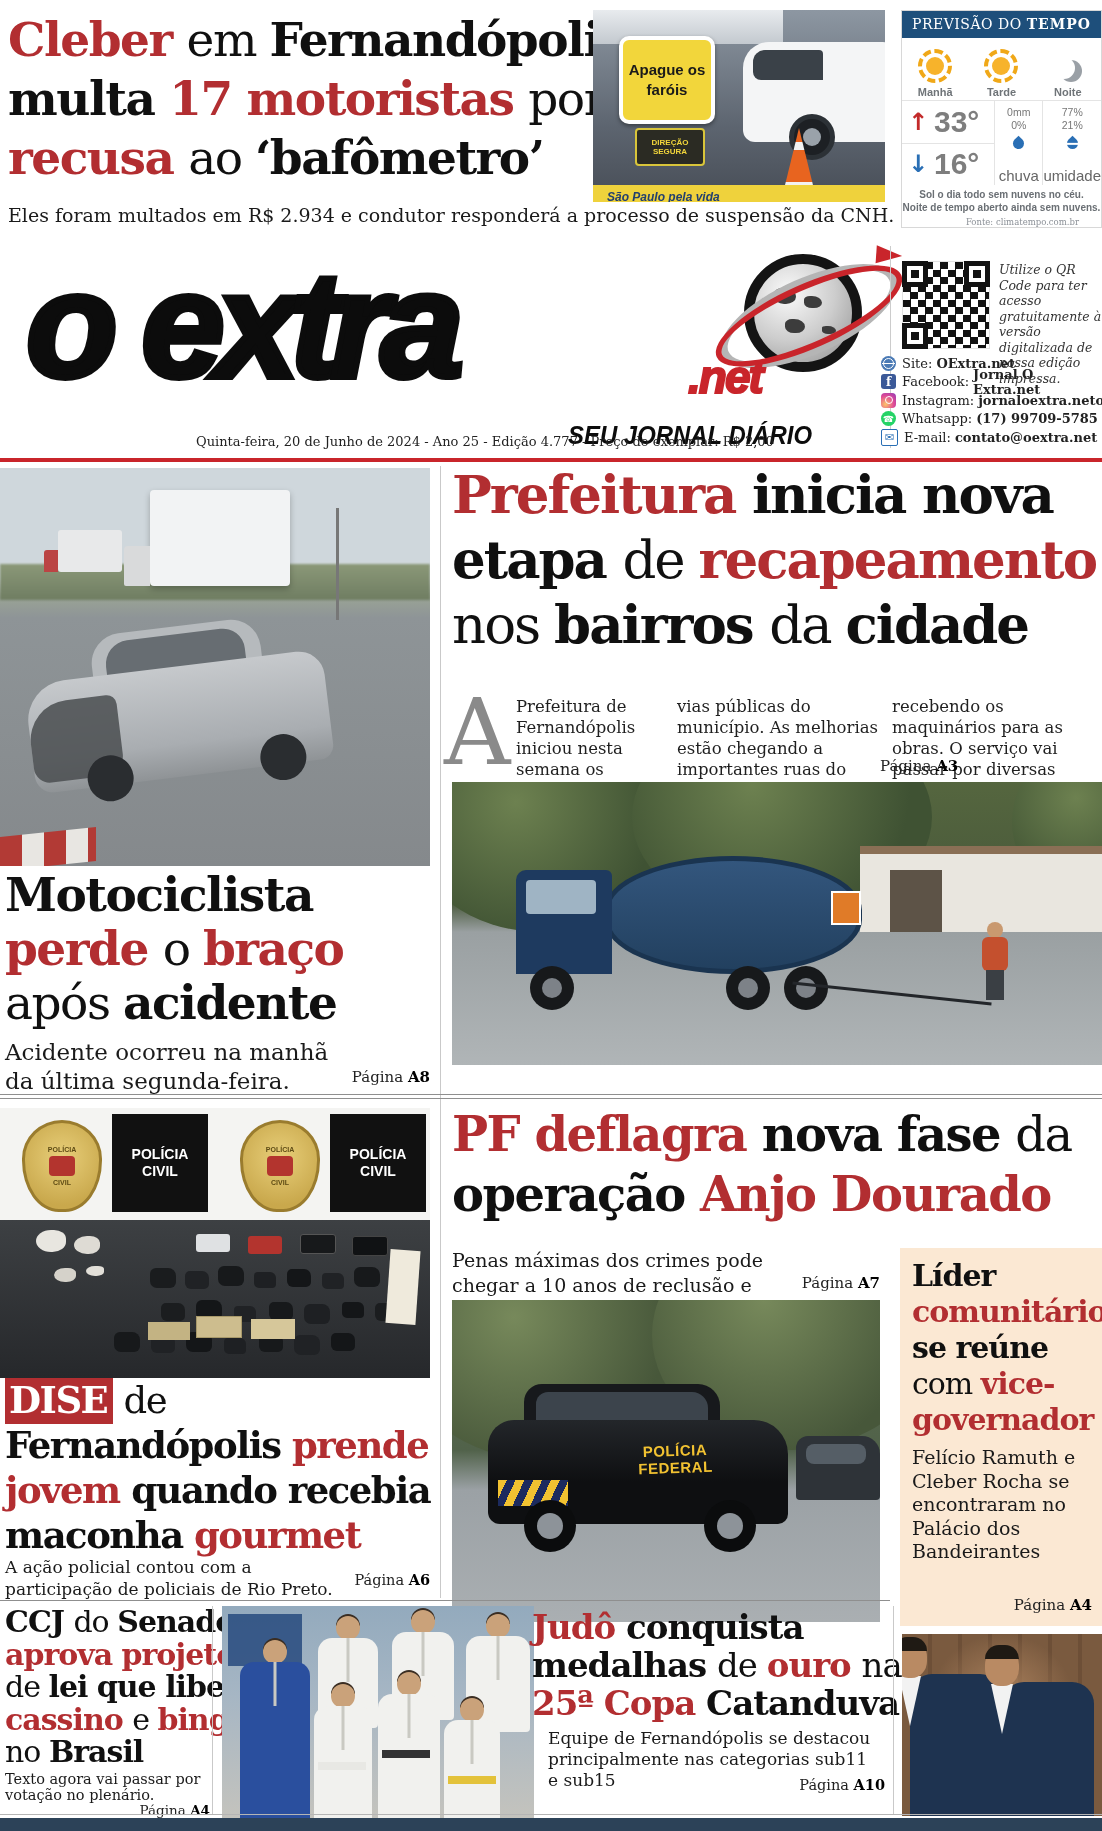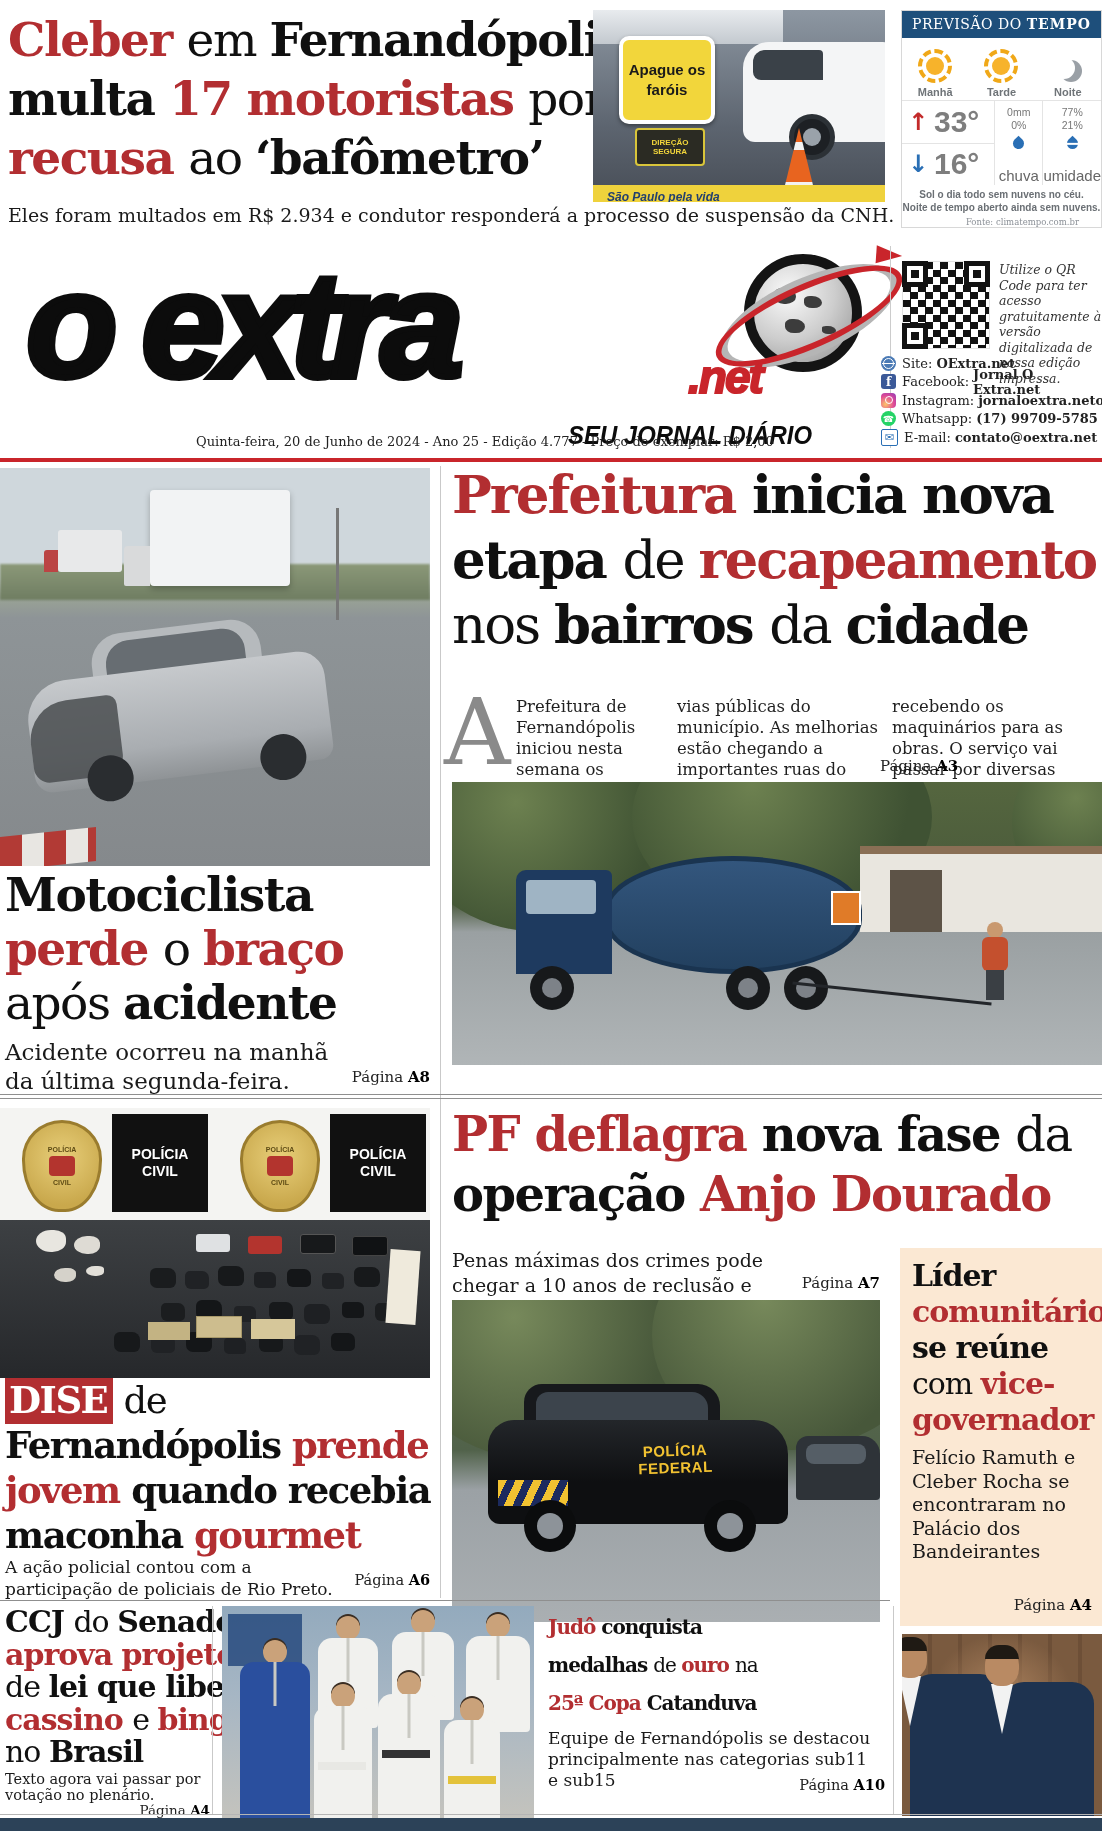--- a/index.html
+++ b/index.html
@@ -239,21 +239,21 @@
   .jd-banner{position:absolute;left:6px;top:8px;width:74px;height:52px;background:#274a7e;opacity:.85;}
   .jd-fig{position:absolute;}
   .jd-head{position:absolute;width:24px;height:24px;background:#caa27a;border-radius:50%;left:50%;transform:translateX(-50%);}
   .jd-hair{position:absolute;width:24px;height:12px;background:#3a2d22;border-radius:12px 12px 0 0;left:50%;transform:translateX(-50%);top:-2px;}
   .jd-gi{position:absolute;top:22px;left:0;width:56px;height:120px;background:#f1f1ee;border-radius:14px 14px 4px 4px;}
   .jd-gi::before{content:"";position:absolute;left:50%;top:0;width:3px;height:44px;background:#c9c9c2;transform:translateX(-50%) rotate(0);}
   .jd-gi.blue{background:#2a4f9e;}
   .jd-belt{position:absolute;top:78px;left:4px;width:48px;height:8px;background:#e8e8e4;}
   .jd-belt.yellow{background:#e3c23a;} .jd-belt.dark{background:#333;}
 
-  .hl-judo{left:548px;top:1608px;font-size:20px;line-height:38px;letter-spacing:-1px;}
+  .hl-judo{left:532px;top:1608px;font-size:34px;line-height:38px;letter-spacing:-1px;}
   .judo-body{position:absolute;left:548px;top:1728px;width:330px;font-size:17px;line-height:21px;color:#1a1a1a;}
   .pref-a10{position:absolute;left:780px;top:1776px;width:105px;text-align:right;font-size:14.5px;}
 
   .men-photo{position:absolute;left:902px;top:1634px;width:200px;height:182px;overflow:hidden;
              background:repeating-linear-gradient(90deg,#7a5a3f 0 26px,#6d4f37 26px 30px);}
   .men-glow{position:absolute;left:30px;top:0;width:140px;height:120px;background:radial-gradient(ellipse at center,#a9805c,transparent 70%);}
   .man{position:absolute;}
   .man .head{position:absolute;width:34px;height:38px;background:#b98a63;border-radius:45%;left:50%;transform:translateX(-50%);}
   .man .hair{position:absolute;width:34px;height:14px;background:#1f1a14;border-radius:16px 16px 0 0;left:50%;transform:translateX(-50%);top:-3px;}
   .man .suit{position:absolute;top:34px;left:0;width:92px;height:148px;background:#1e3350;border-radius:22px 22px 0 0;}

